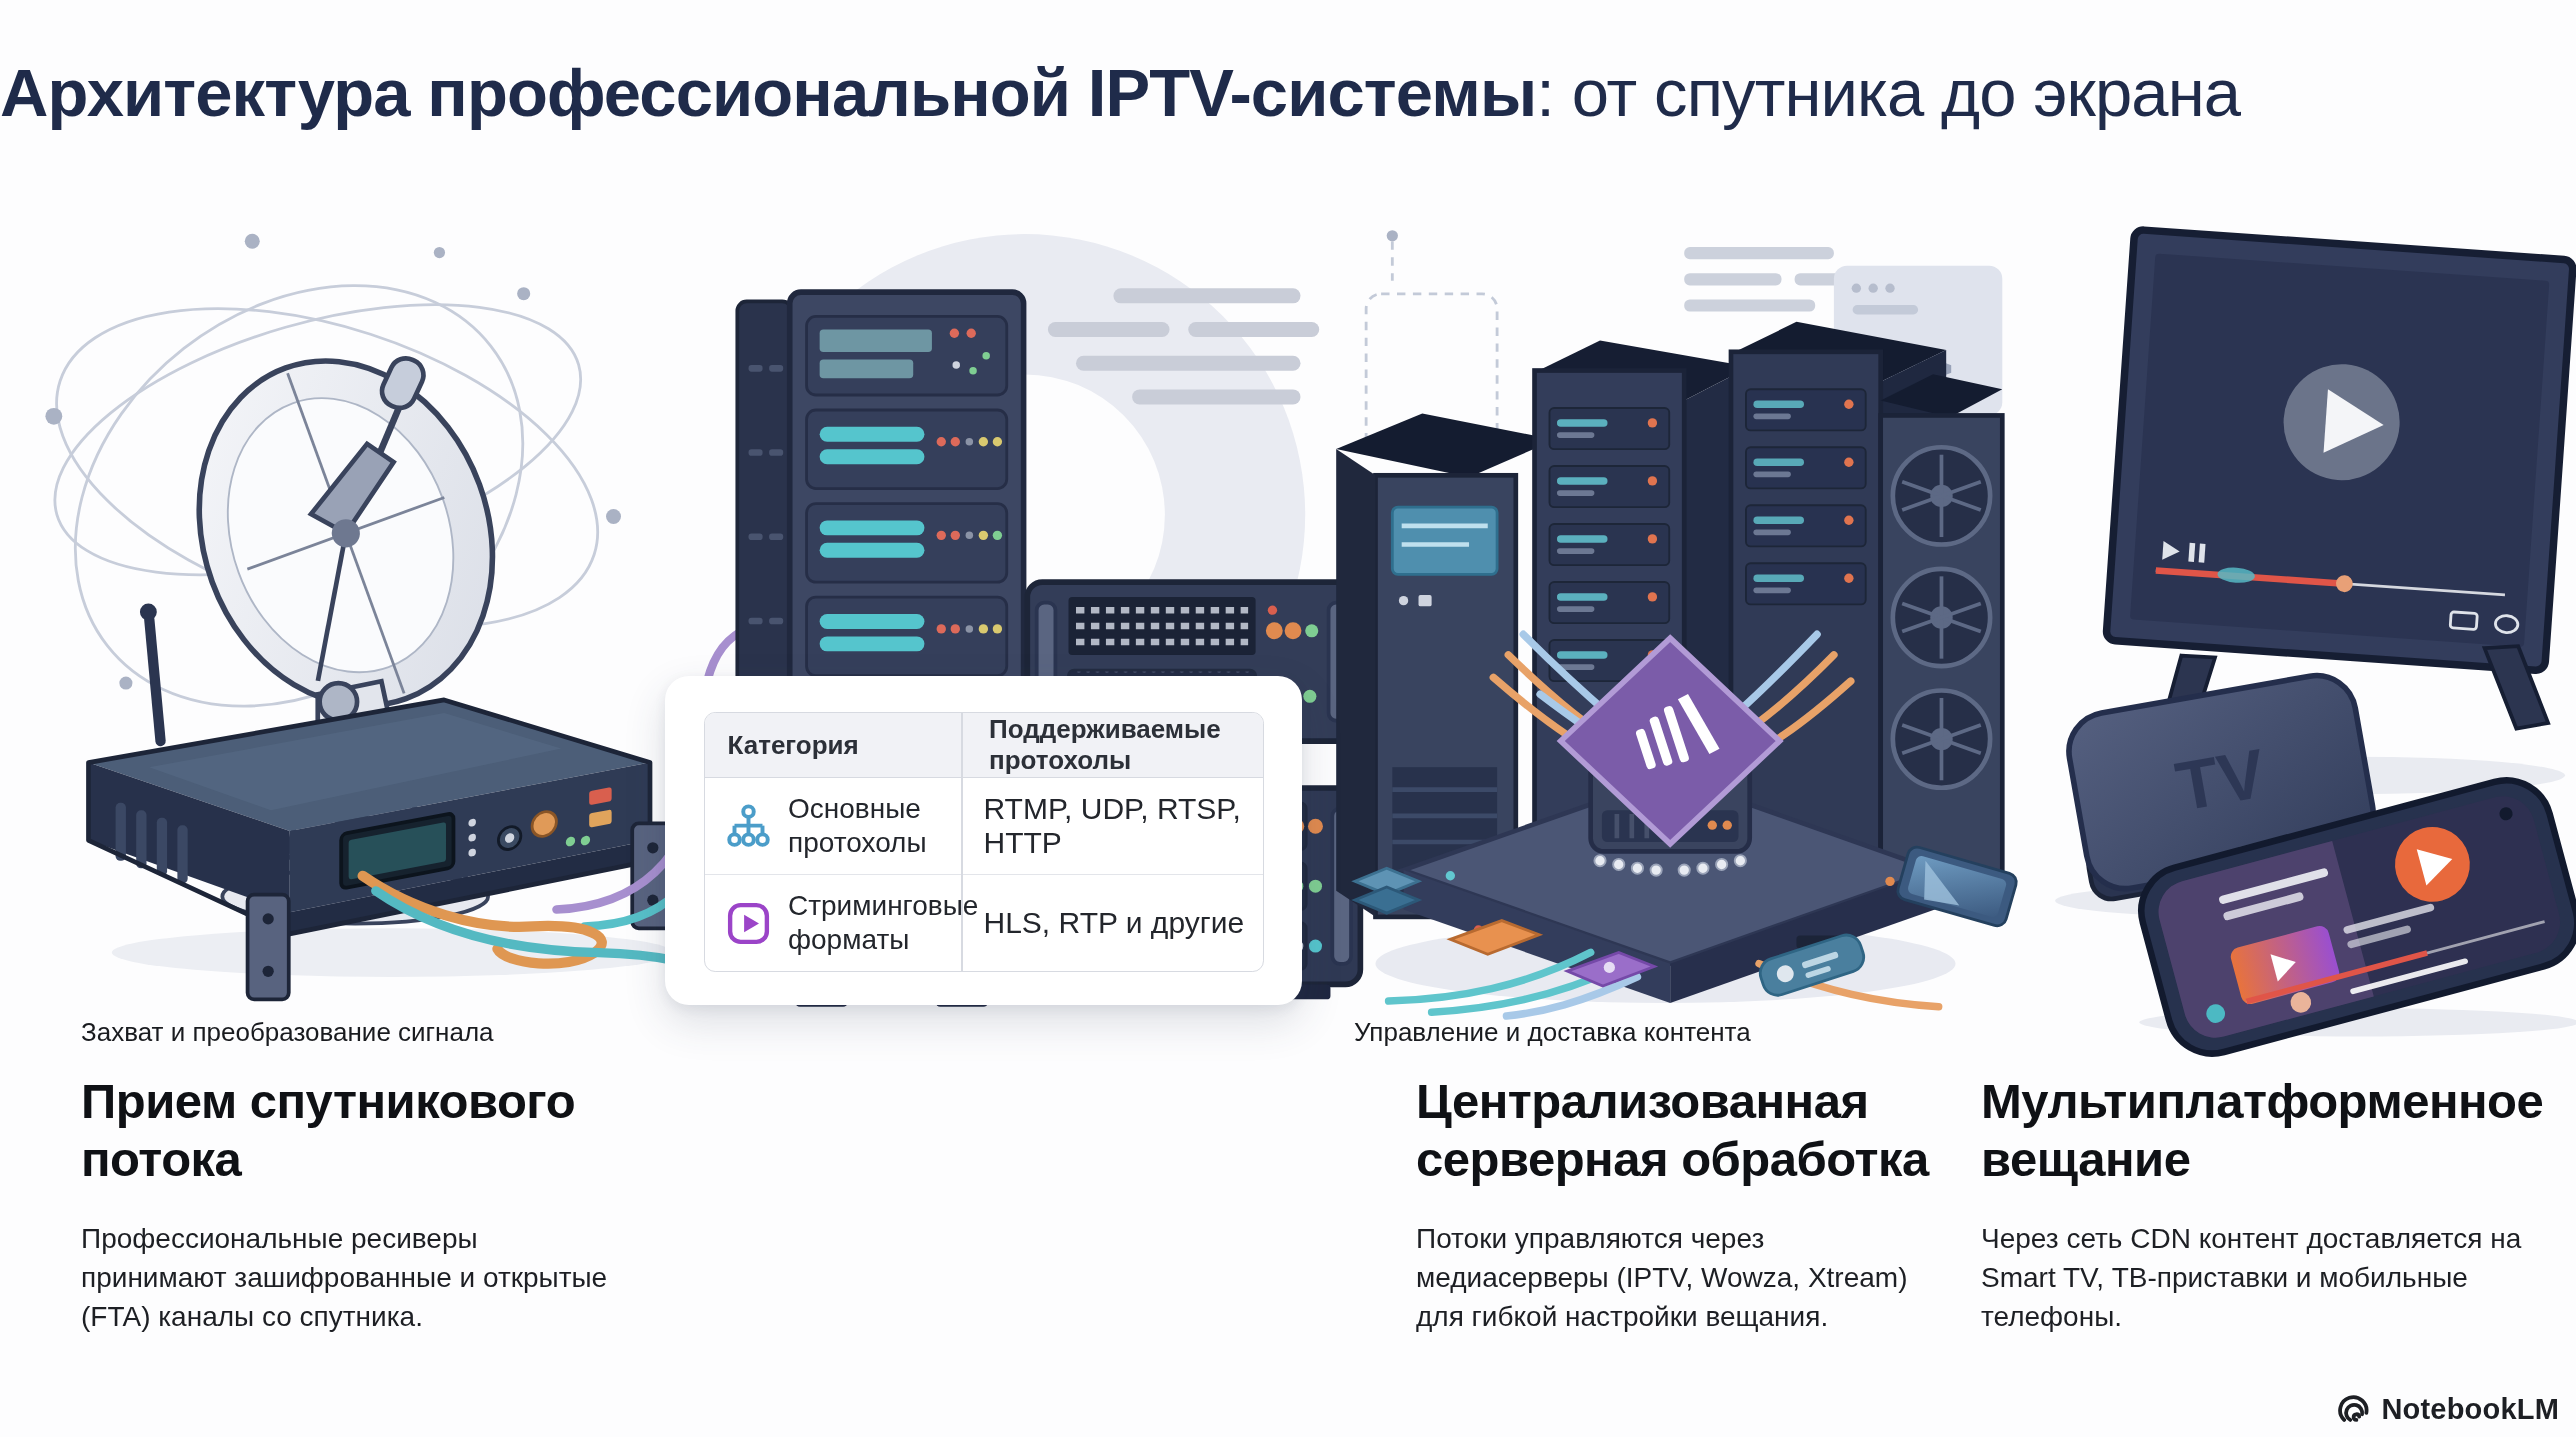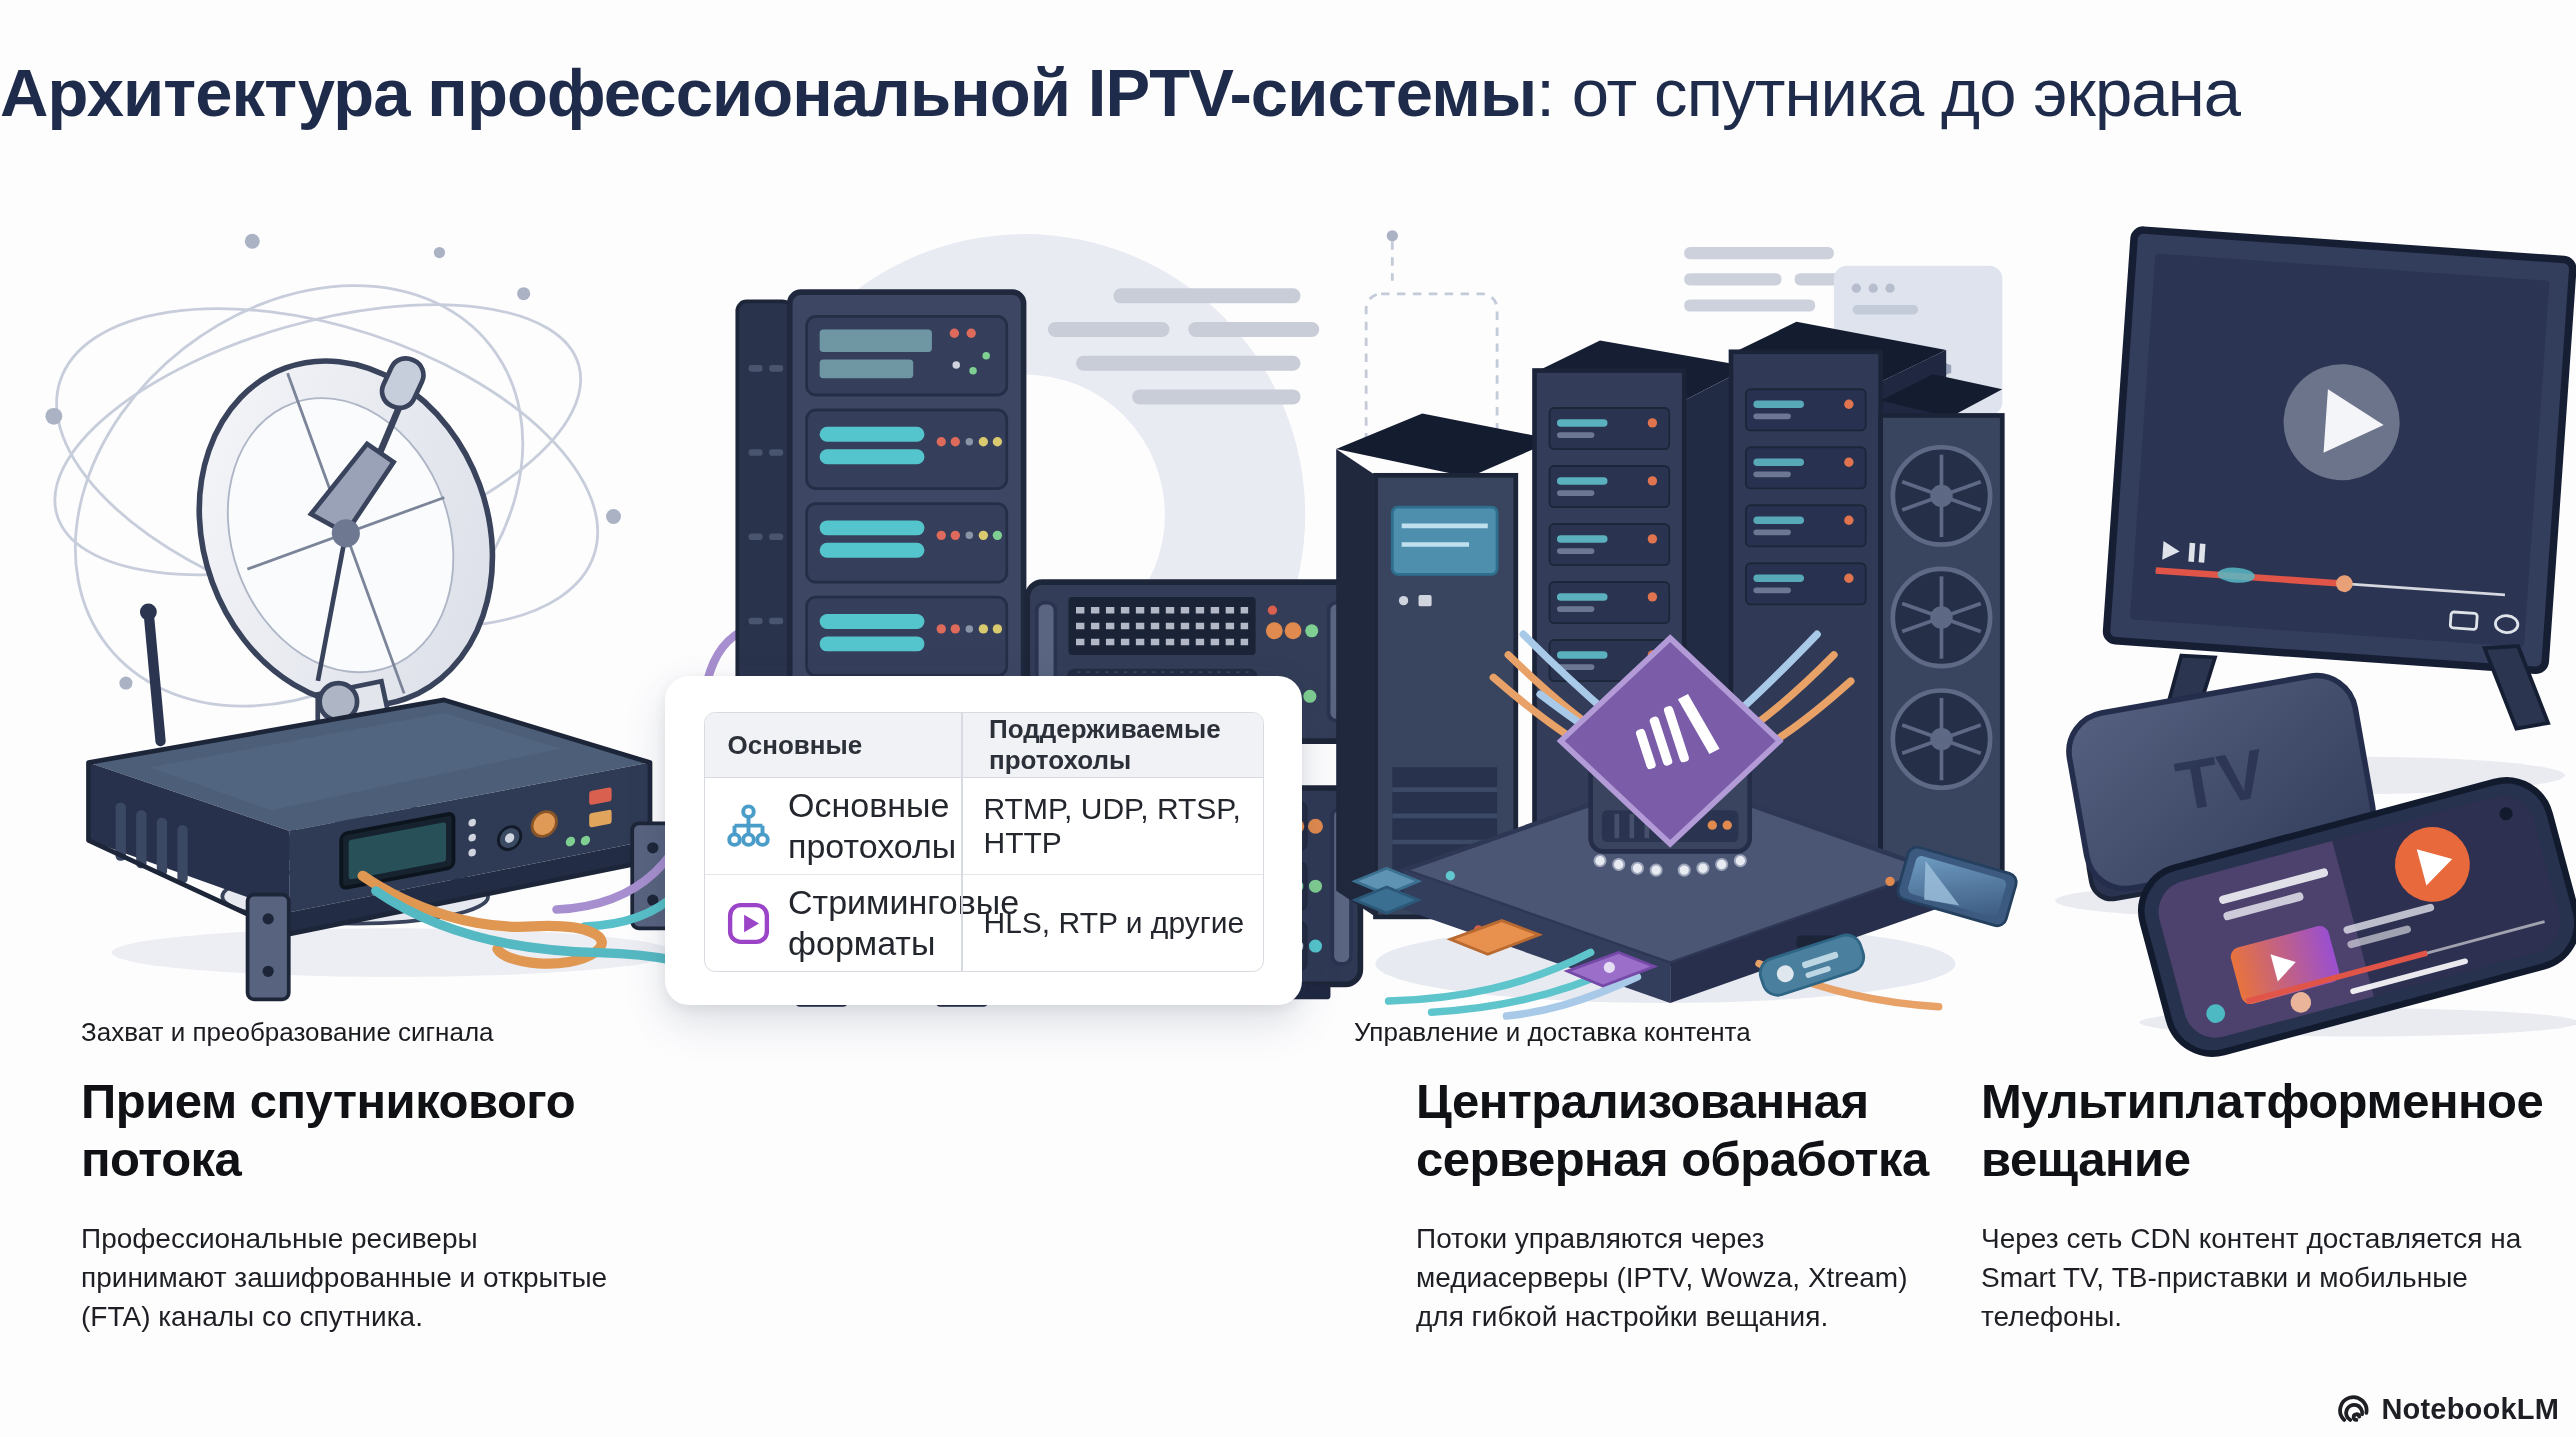--- a/index.html
+++ b/index.html
@@ -30,21 +30,21 @@
   .ptable .vline{position:absolute;left:256px;top:0;bottom:0;width:1.9px;background:#d7dae1;}
   .thead{display:flex;height:64px;background:#f1f2f6;border-bottom:1.9px solid #d7dae1;}
   .th{font-size:26px;font-weight:600;color:#2c3038;display:flex;align-items:center;}
   .th.c1{width:256px;padding-left:22.5px;box-sizing:border-box;}
   .th.c2{flex:1;padding-left:28px;}
   .trow{display:flex;height:96px;border-bottom:1.9px solid #e3e5ea;}
   .trow:last-child{border-bottom:none;}
   .td{display:flex;align-items:center;box-sizing:border-box;}
   .td.c1{width:256px;padding-left:19px;gap:15px;}
   .td.c2{flex:1;padding-left:22.5px;font-size:30px;color:#23262c;}
-  .td .lbl{font-size:34px;color:#23262c;width:187px;line-height:1.2;}
+  .td .lbl{font-size:28px;color:#23262c;width:187px;line-height:1.2;}
   .rowicon{width:49px;height:49px;flex:0 0 49px;}
 
   
   .caption{position:absolute;top:1017px;font-size:26px;color:#191b1f;}
   #caption-left{left:81px;}
   #caption-right{left:1354px;}
   .section{position:absolute;top:1073px;width:580px;}
   #sec-0{left:81px;} #sec-1{left:717px;} #sec-2{left:1416px;} #sec-3{left:1981px;}
   .section h2{margin:0;font-size:49px;line-height:1.18;font-weight:700;color:#0f1115;
               letter-spacing:-0.5px;width:580px;}
@@ -287,21 +287,21 @@
         <circle cx="264" cy="169" r="7" fill="#55c5cd"></circle>
       <rect x="30" y="210" width="50" height="16" rx="4" fill="#1f2740"></rect>
         <rect x="270" y="210" width="50" height="16" rx="4" fill="#1f2740"></rect>
     </g>
   </svg>
 
   <div class="card">
     <div class="ptable">
       <div class="vline"></div>
       <div class="thead">
-        <div class="th c1">Основные</div>
+        <div class="th c1">Категория</div>
         <div class="th c2">Поддерживаемые протохолы</div>
       </div>
       <div class="trow">
         <div class="td c1">
           <svg class="rowicon" viewBox="0 0 56 56">
             <g fill="none" stroke="#4b9dc9" stroke-width="4.5">
               <circle cx="28" cy="11" r="6" fill="#ffffff"></circle>
               <line x1="28" y1="17" x2="28" y2="27"></line>
               <line x1="12" y1="27" x2="44" y2="27"></line>
               <line x1="12" y1="27" x2="12" y2="37"></line>

